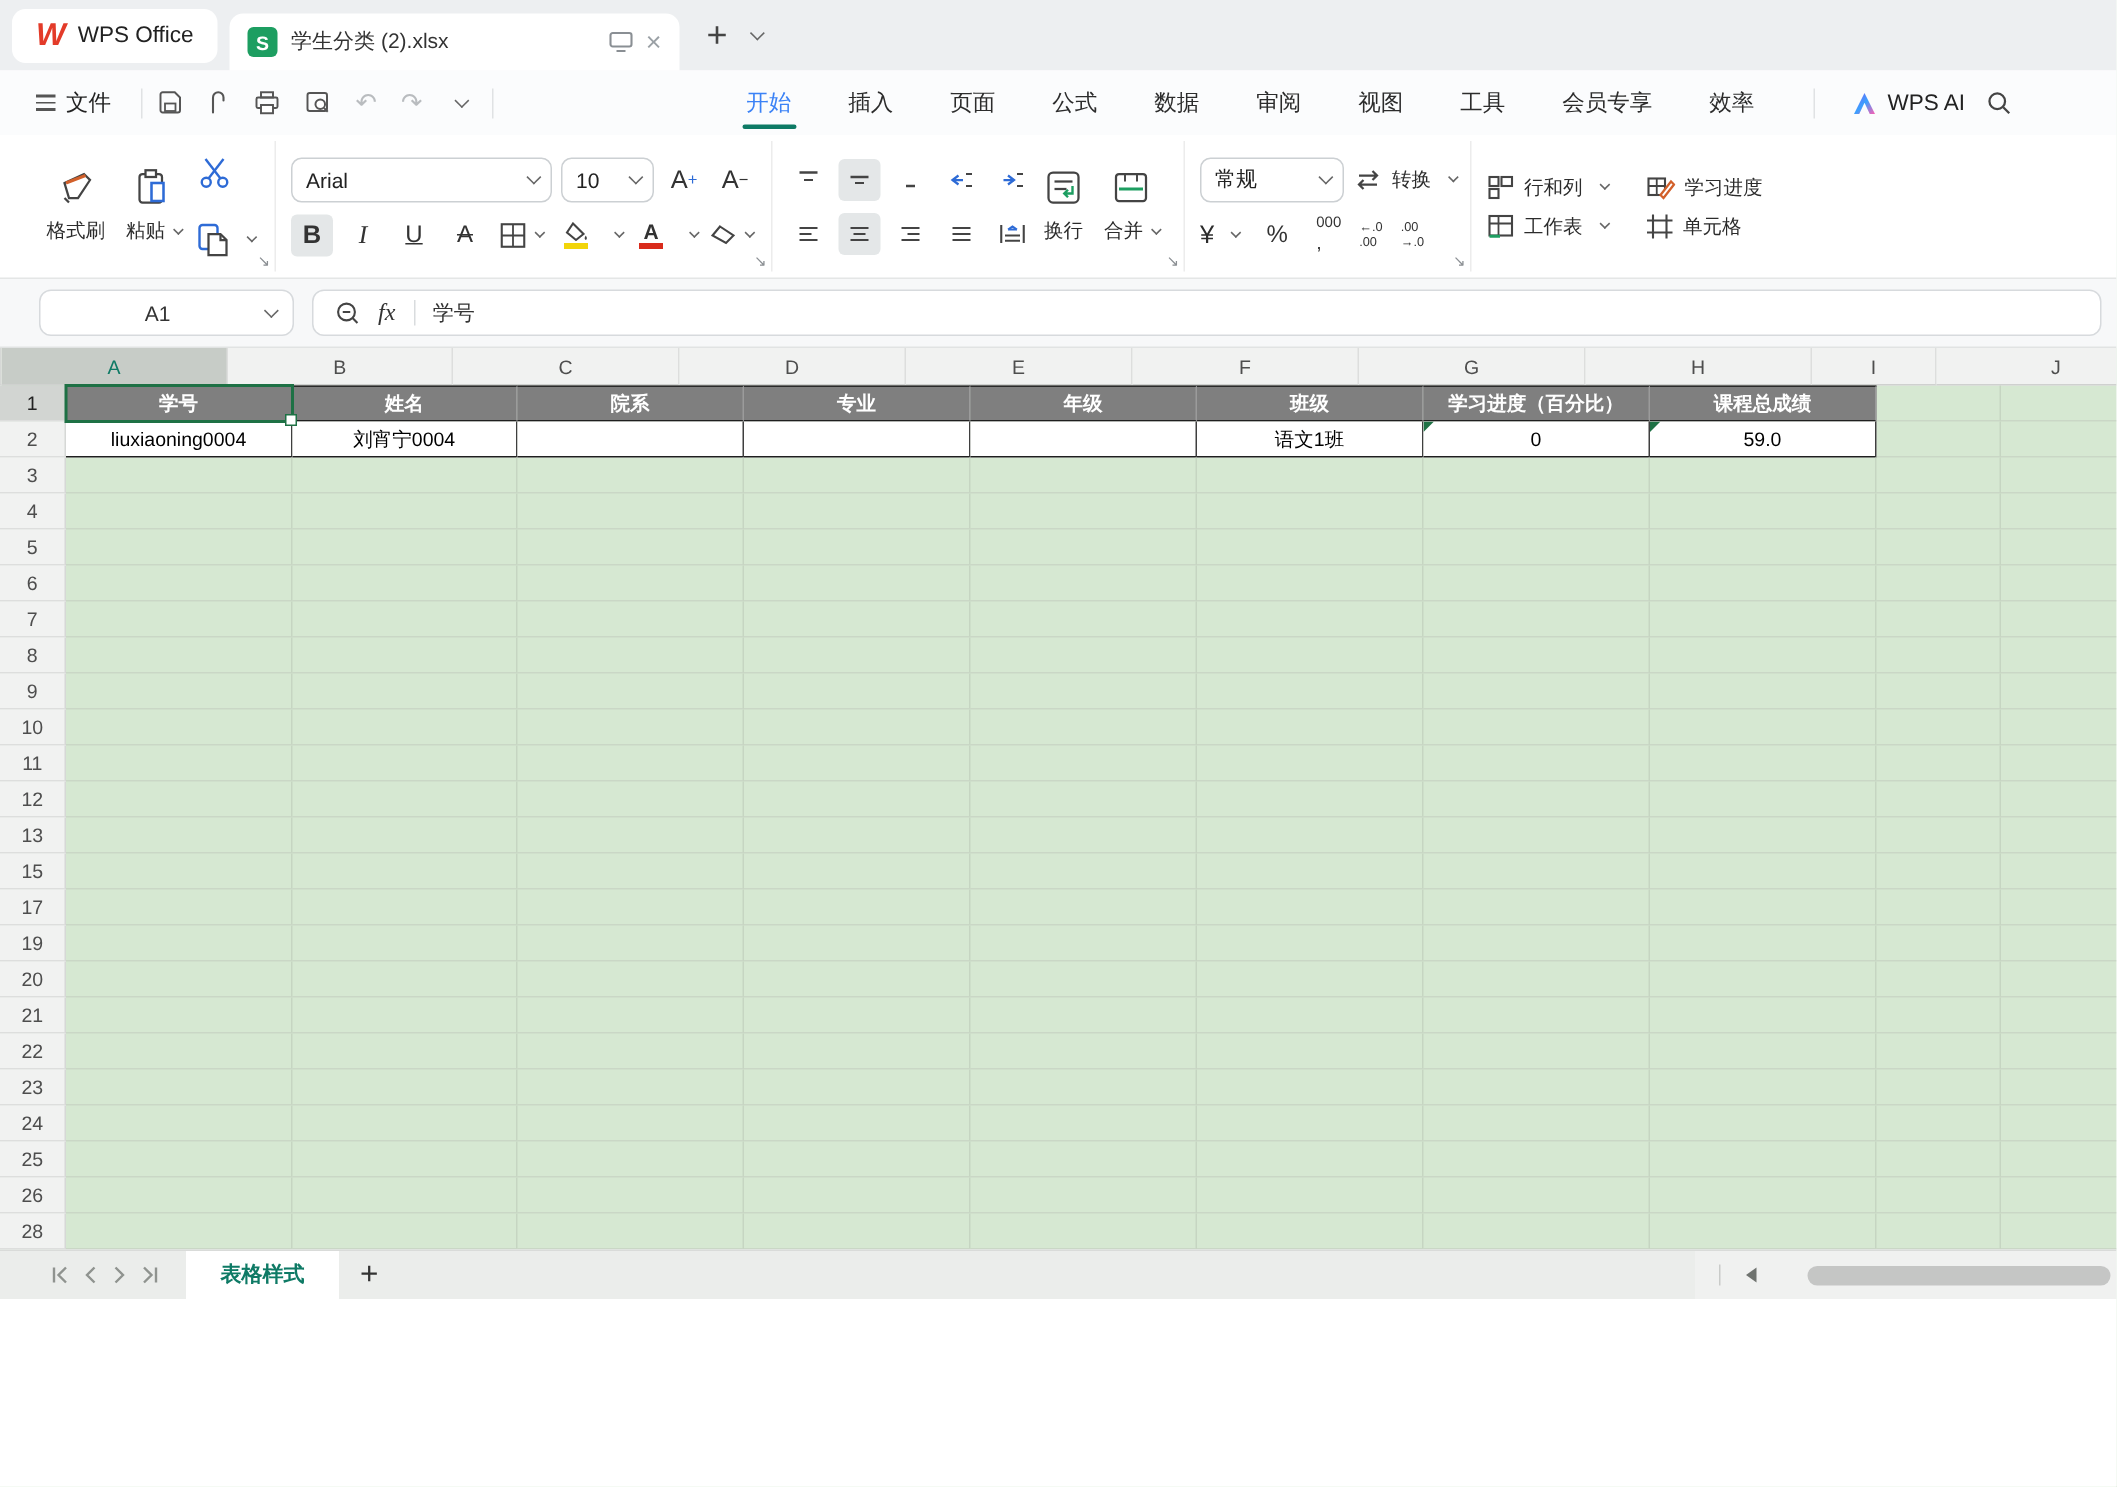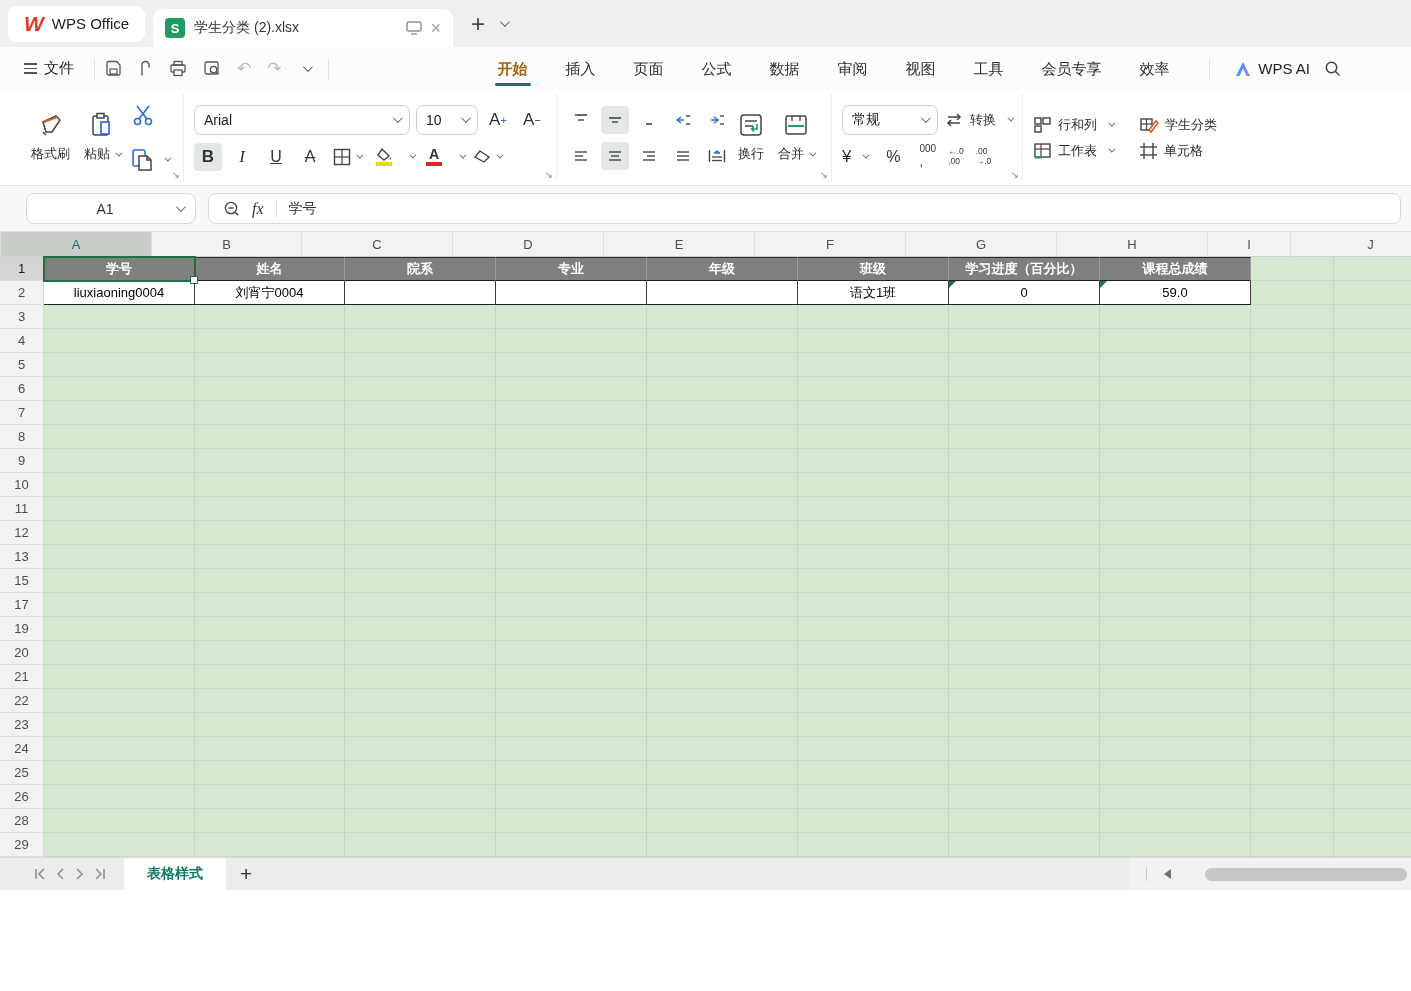--- a/index.html
+++ b/index.html
@@ -27,21 +27,21 @@
   
   .menubar { height:43px; background:#fbfcfd; display:flex; align-items:center; padding:0 14px; font-size:15px; }
   .file-btn { display:flex; align-items:center; gap:7px; padding:0 10px; color:#222; }
   .hamb { display:inline-block; width:13px; }
   .hamb i { display:block; height:1.6px; background:#555; margin:3px 0; }
   .qdiv { width:1px; height:20px; background:#e0e2e4; margin:0 10px; }
   .qicons { display:flex; align-items:center; gap:16px; color:#555; }
   .qicons .dis { color:#b9bcbf; font-size:17px; }
   .menus { display:flex; align-items:center; margin-left:140px; }
   .menu-item { padding:0 19px; color:#2c2c2c; position:relative; line-height:43px; }
-  .menu-item.active { color:#a16207; font-weight:bold; }
+  .menu-item.active { color:#3b82f6; font-weight:normal; }
   .menu-item.active::after { content:""; position:absolute; left:16px; right:16px; bottom:4px;
     height:3px; border-radius:2px; background:#0e7a65; }
   .mright { margin-left:auto; display:flex; align-items:center; gap:14px; padding-right:56px; }
   .wpsai { display:flex; align-items:center; gap:6px; font-size:15px; color:#222; }
 
   
   .toolbar { height:96px; background:#fff; border-bottom:1px solid #e4e6e6; display:flex; padding:4px 4px 4px 14px; }
   .tgroup { position:relative; display:flex; align-items:center; padding:0 10px; }
   .tgroup + .tgroup { border-left:1px solid #ececec; }
   .expander { position:absolute; right:3px; bottom:1px; font-size:10px; color:#8b8f93; }
@@ -259,21 +259,21 @@
           </svg>
           <span class="chev sm"></span>
         </span>
     </div>
     <span class="expander">↘</span>
   </div>
 
   <div class="tgroup">
     <div class="two-rows">
       <div class="trow">
-        <div class="combo" style="width:216px">
+        <div class="combo" style="width:174px">
           <span class="cv">Arial</span>
           <span class="chev"></span>
         </div>
         <div class="combo" style="width:62px">
           <span class="cv">10</span>
           <span class="chev"></span>
         </div>
         <span class="sbtn" style="font-size:17px">
             <span>A</span>
             <sup style="color:#2e6bd6;font-size:11px">+</sup>
@@ -476,21 +476,21 @@
       </span>
     </div>
     <div class="two-rows" style="margin-left:12px">
       <span class="label-drop">
         <svg width="20" height="18" viewBox="0 0 20 18">
             <rect x="2" y="3" width="11" height="11" fill="none" stroke="#444" stroke-width="1.4"></rect>
             <line x1="2" y1="8" x2="13" y2="8" stroke="#444" stroke-width="1.2"></line>
             <line x1="7.5" y1="3" x2="7.5" y2="14" stroke="#444" stroke-width="1.2"></line>
             <path d="M10 14 L17 5 L19 7 L12 16 Z" fill="#fff" stroke="#d2602a" stroke-width="1.5"></path>
           </svg>
-        <span>学生分类</span>
+        <span>学习进度</span>
       </span>
       <span class="label-drop">
         <svg width="19" height="18" viewBox="0 0 19 18">
             <line x1="5" y1="1" x2="5" y2="17" stroke="#444" stroke-width="1.4"></line>
             <line x1="14" y1="1" x2="14" y2="17" stroke="#444" stroke-width="1.4"></line>
             <line x1="1" y1="5" x2="18" y2="5" stroke="#444" stroke-width="1.4"></line>
             <line x1="1" y1="13" x2="18" y2="13" stroke="#444" stroke-width="1.4"></line>
           </svg>
         <span>单元格</span>
       </span>
@@ -836,33 +836,20 @@
       <div class="cell" style="width: 150px;"></div>
       <div class="cell" style="width: 151px;"></div>
       <div class="cell" style="width: 151px;"></div>
       <div class="cell" style="width: 151px;"></div>
       <div class="cell" style="width: 151px;"></div>
       <div class="cell" style="width: 151px;"></div>
       <div class="cell" style="width: 151px;"></div>
       <div class="cell" style="width: 83px;"></div>
       <div class="cell" style="width: 160px;"></div>
     </div>
-    <div class="grow">
-      <div class="rowh">29</div>
-      <div class="cell" style="width: 151px;"></div>
-      <div class="cell" style="width: 150px;"></div>
-      <div class="cell" style="width: 151px;"></div>
-      <div class="cell" style="width: 151px;"></div>
-      <div class="cell" style="width: 151px;"></div>
-      <div class="cell" style="width: 151px;"></div>
-      <div class="cell" style="width: 151px;"></div>
-      <div class="cell" style="width: 151px;"></div>
-      <div class="cell" style="width: 83px;"></div>
-      <div class="cell" style="width: 160px;"></div>
-    </div>
     <div class="selbox"></div>
   </div>
 
 <div class="sheetbar">
   <div class="navs">
     <span>
         <svg width="12" height="12" viewBox="0 0 12 12">
           <line x1="2" y1="1" x2="2" y2="11" stroke="#8f938f" stroke-width="1.6"></line>
           <path d="M10 1 L5 6 L10 11" fill="none" stroke="#8f938f" stroke-width="1.6"></path>
         </svg>

